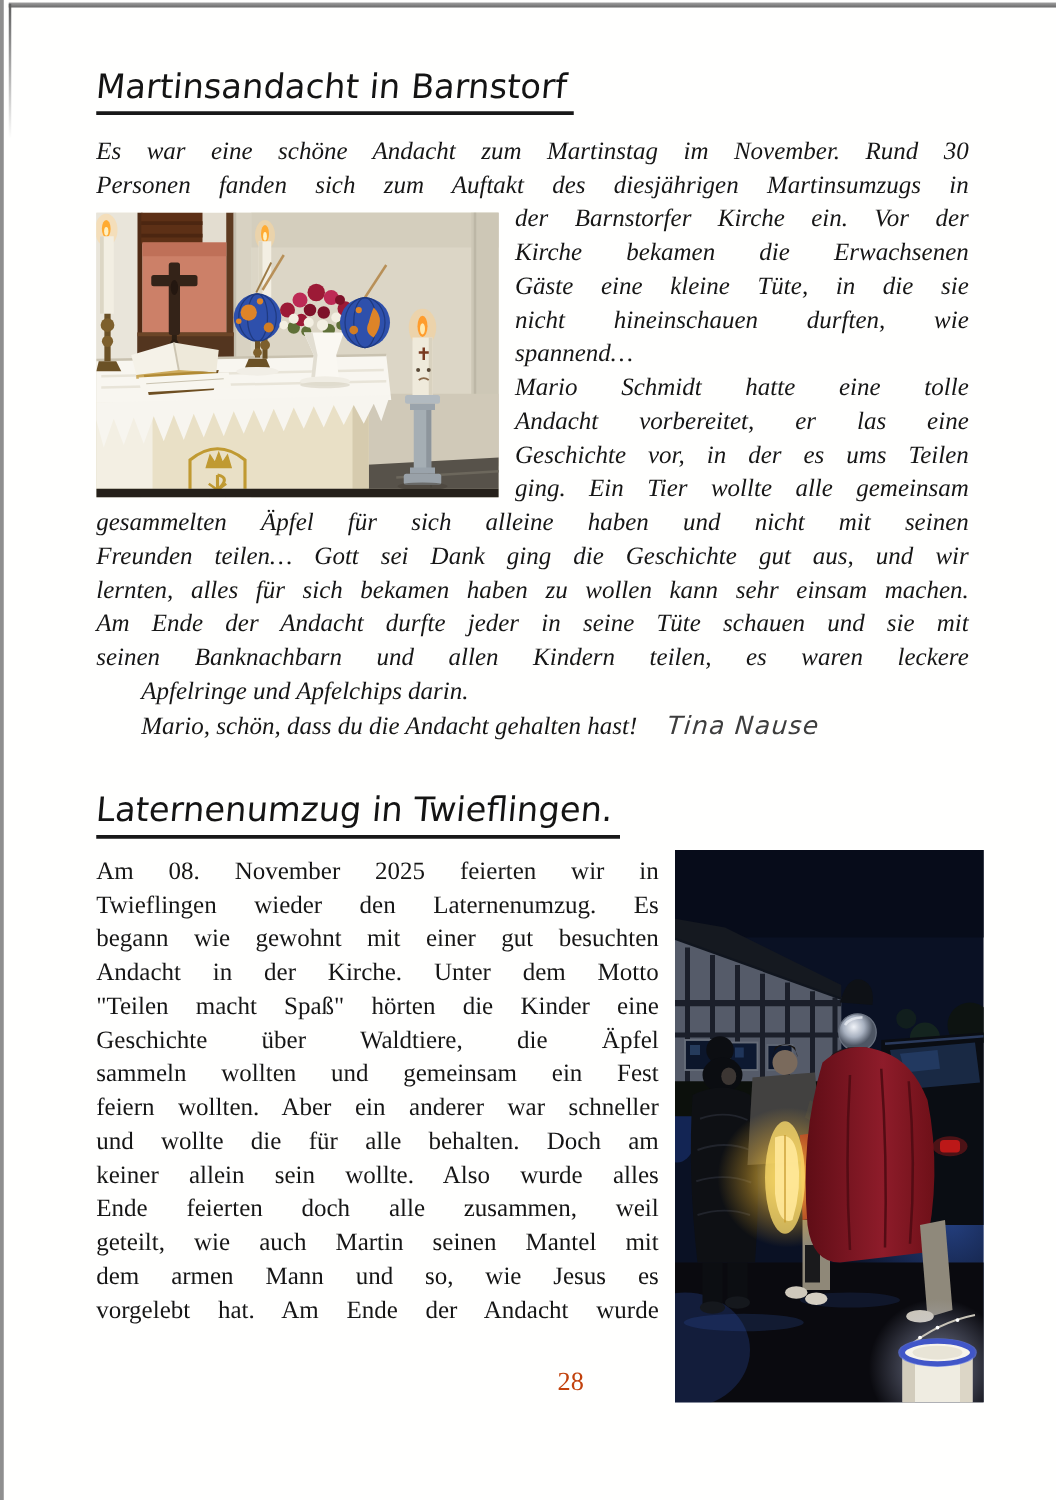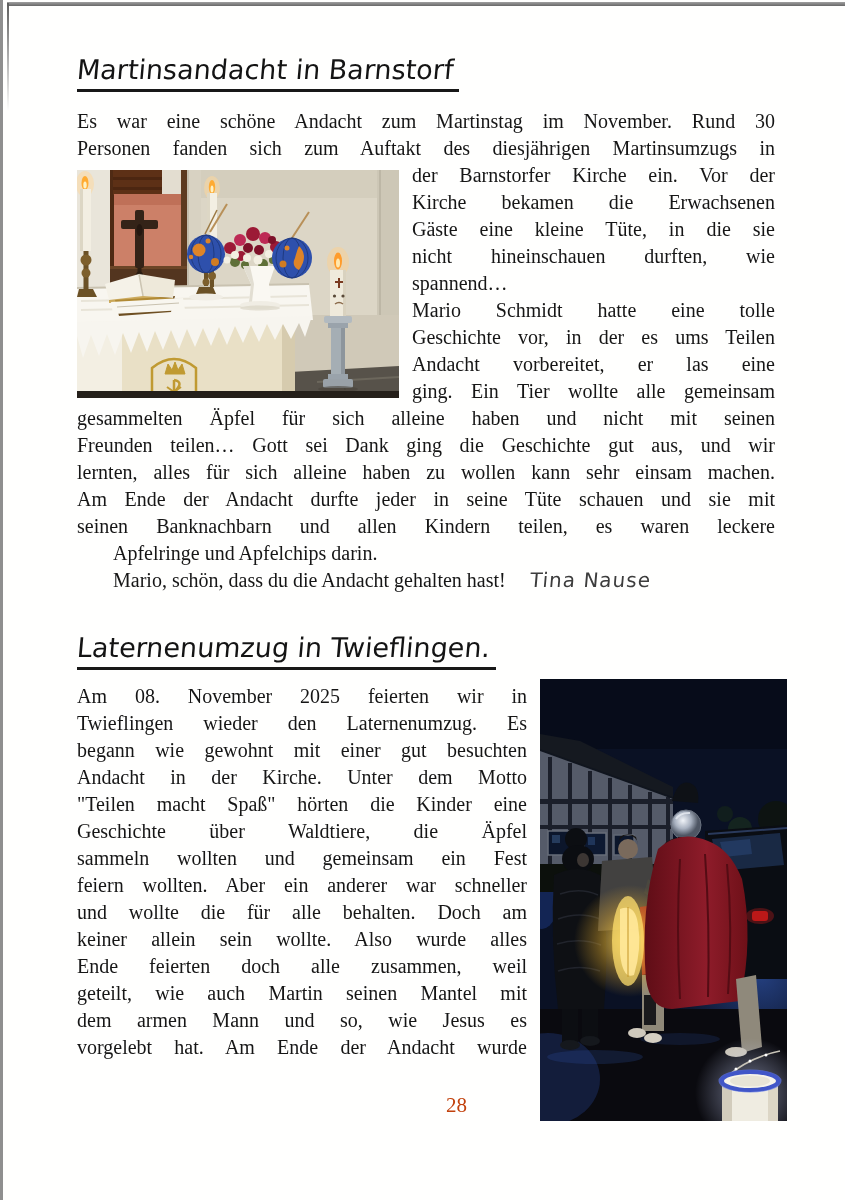--- a/index.html
+++ b/index.html
@@ -10,21 +10,21 @@
   .edge-left { position:absolute; top:0; left:0; width:3px; height:100%; background:#8f8f8f; }
   .edge-corner { position:absolute; top:3px; left:7px; width:2px; height:108px;
                  background:linear-gradient(#5e5e5e, rgba(94,94,94,0)); }
   .content { position:absolute; left:77px; top:53px; width:710px; }
   .headline { font-family:"DejaVu Sans", sans-serif; font-size:27px; font-weight:normal;
               letter-spacing:0px; margin:0 0 16px 0; width:max-content; max-width:700px;
               padding:0 6px 2px 0; border-bottom:3px solid #181818; line-height:1.25; color:#141414; }
   .hand { display:inline-block; transform:skewX(-5deg); }
   .h2 { margin-top:37px; margin-bottom:13px; }
   .flow { font-size:20px; line-height:27px; }
-  .sec1 { width:698px; }
+  .sec1 { width:698px;font-style:italic; }
   .ln { text-align:justify; text-align-last:justify; }
   .ln.short { text-align-last:auto;padding-left:36px; }
   .photo { display:block; }
   .photo1 { float:left; width:322px; height:228px; margin:8px 13px 0 0; }
   .photo2 { float:right; width:247px; height:442px; margin:-4px 0 0 13px; }
   .photo svg { display:block; width:100%; height:100%; }
   .signature { font-family:"DejaVu Sans", sans-serif; color:#3d3d3d; font-size:20px;
                margin-left:24px; letter-spacing:1px; white-space:nowrap; }
   .footer { position:absolute; top:1093px; left:0; width:845px; text-align:center;
             font-size:21px; color:#c2410c;padding-left:34px; }
@@ -191,26 +191,26 @@
           <rect x="0" y="221" width="322" height="7" fill="#25201a"></rect>
         </svg>
       </div>
 
       <div class="ln">der Barnstorfer Kirche ein. Vor der</div>
       <div class="ln">Kirche bekamen die Erwachsenen</div>
       <div class="ln">Gäste eine kleine Tüte, in die sie</div>
       <div class="ln">nicht hineinschauen durften, wie</div>
       <div class="ln short">spannend…</div>
       <div class="ln">Mario Schmidt hatte eine tolle</div>
+      <div class="ln">Andacht vorbereitet, er las eine</div>
       <div class="ln">Geschichte vor, in der es ums Teilen</div>
-      <div class="ln">Andacht vorbereitet, er las eine</div>
       <div class="ln">ging. Ein Tier wollte alle gemeinsam</div>
       <div class="ln">gesammelten Äpfel für sich alleine haben und nicht mit seinen</div>
       <div class="ln">Freunden teilen… Gott sei Dank ging die Geschichte gut aus, und wir</div>
-      <div class="ln">lernten, alles für sich alleine haben zu wollen kann sehr einsam machen.</div>
+      <div class="ln">lernten, alles für sich bekamen haben zu wollen kann sehr einsam machen.</div>
       <div class="ln">Am Ende der Andacht durfte jeder in seine Tüte schauen und sie mit</div>
       <div class="ln">seinen Banknachbarn und allen Kindern teilen, es waren leckere</div>
       <div class="ln short">Apfelringe und Apfelchips darin.</div>
       <div class="ln short">
         <span>Mario, schön, dass du die Andacht gehalten hast!</span><span class="signature hand">Tina Nause</span>
       </div>
     </div>
 
     <h1 class="headline h2"><span class="hand">Laternenumzug in Twieflingen.</span></h1>
 

